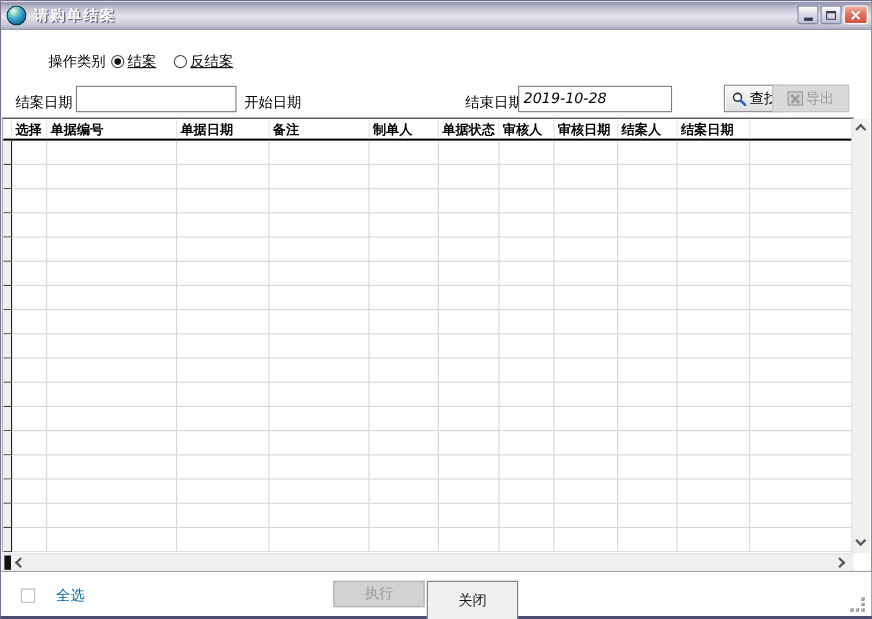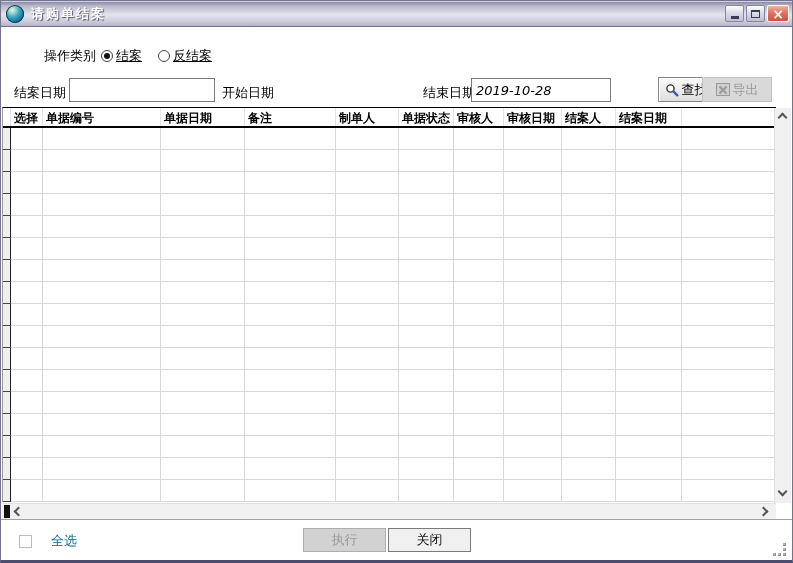--- a/index.html
+++ b/index.html
@@ -69,21 +69,21 @@
   .hs-left{position:absolute;left:13px;top:4px;} .hs-right{position:absolute;right:9px;top:4px;}
   .hs-thumb{position:absolute;left:2px;top:1px;width:6px;height:13px;background:#111;}
   
   .footer-sep{position:absolute;left:0;right:0;top:518px;height:1px;background:#a0a0a0;}
   .footer{position:absolute;left:0;right:0;top:519px;height:40px;background:#fff;}
   .chk-wrap{position:absolute;left:18px;top:12px;display:flex;align-items:center;gap:19px;
     font-size:13px;color:#0369a1;}
   .chk{width:13px;height:13px;border:1px solid #bcbcbc;background:#fff;}
   .btn-exec{left:302px;top:8px;width:83px;height:24px;background:#d2d2d2;border:1px solid #aeaeae;
     color:var(--disabled-text);}
-  .btn-close{left:387px;top:8px;width:83px;height:24px;background:#f0f0f0;border:1px solid #7a7a7a;
+  .btn-close{left:387px;top:8px;width:83px;height:36px;background:#f0f0f0;border:1px solid #7a7a7a;
     color:#111;justify-content:center;}
   .grip{position:absolute;right:6px;bottom:4px;width:14px;height:14px;}
   .grip i{position:absolute;width:3px;height:3px;background:#b5b5b5;box-shadow:inset -1px -1px 0 #8f8f8f;}
   .grip i:nth-child(1){right:0;bottom:0;} .grip i:nth-child(2){right:5px;bottom:0;}
   .grip i:nth-child(3){right:0;bottom:5px;} .grip i:nth-child(4){right:10px;bottom:0;}
   .grip i:nth-child(5){right:0;bottom:10px;}
 </style>
 </head>
 <body>
 

